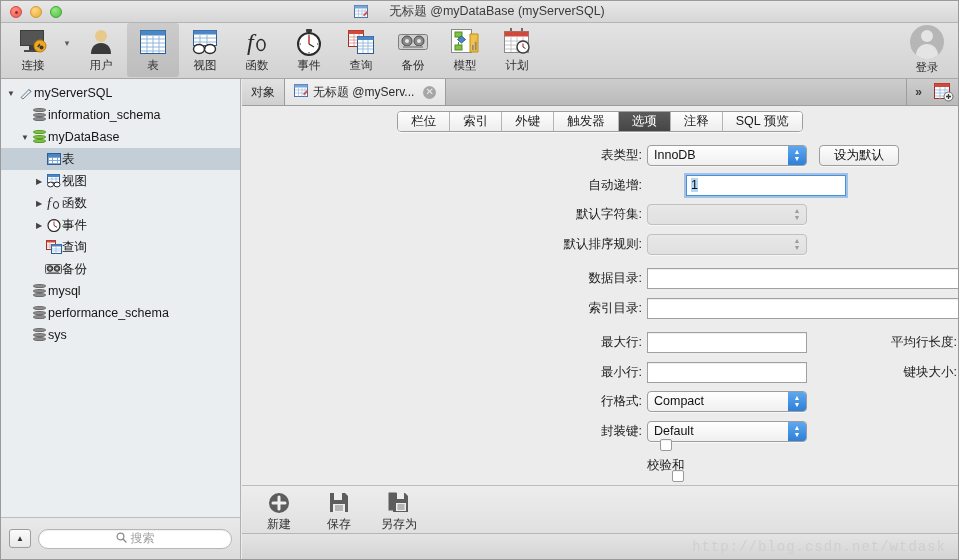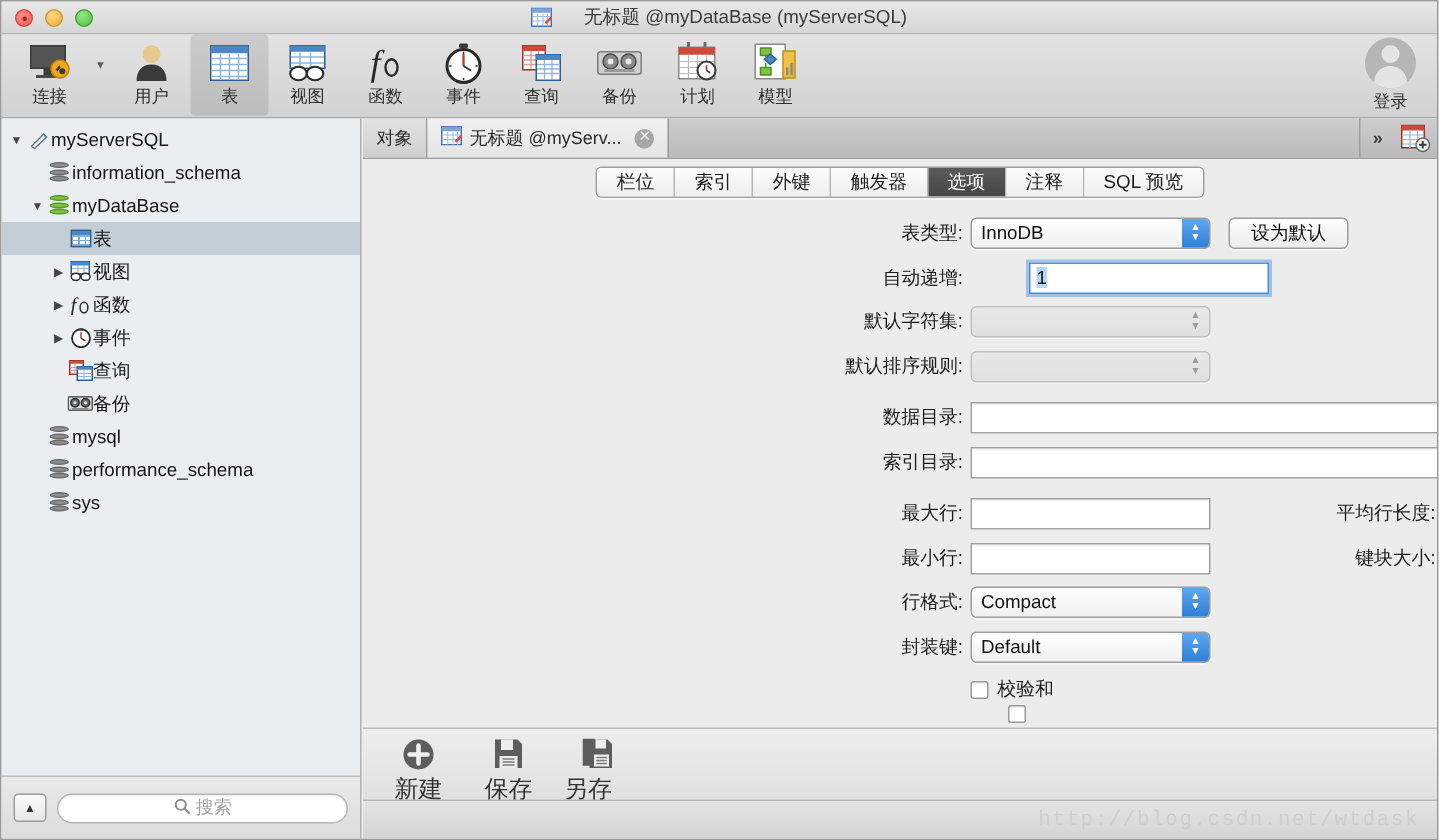--- a/index.html
+++ b/index.html
@@ -240,21 +240,21 @@
     position: absolute; left: 0; right: 0; bottom: 26px; height: 48px;
     background: linear-gradient(to bottom,#ededed,#e0e0e0);
     border-top: 1px solid #bdbdbd;
     display: flex; align-items: flex-start; padding: 4px 0 0 14px; gap: 14px;
   }
   .bbtn {
     width: 46px; display: flex; flex-direction: column; align-items: center;
     cursor: default;
   }
   .bbtn .bico { height: 25px; display: flex; align-items: center; justify-content: center; }
-  .bbtn .blab { font-size: 16px; color: #333; margin-top: 1px; font-family: Liberation Mono, monospace; }
+  .bbtn .blab { font-size: 12px; color: #333; margin-top: 1px; font-family: Liberation Mono, monospace; }
 
   .statusbar {
     position: absolute; left: 0; right: 0; bottom: 0; height: 26px;
     background: linear-gradient(to bottom,#e4e4e4,#d4d4d4);
     border-top: 1px solid #b5b5b5;
   }
 
   
   .sb-bottom {
     position: absolute; left: 0; right: 0; bottom: 0; height: 42px;
@@ -415,38 +415,20 @@
         <svg width="32" height="28" viewBox="0 0 32 28">
           <rect x="1.5" y="6.5" width="29" height="15" rx="2" fill="#cfcfcf" stroke="#7d7d7d"></rect>
           <circle cx="10" cy="13" r="5" fill="#8a8a8a" stroke="#4a4a4a"></circle>
           <circle cx="10" cy="13" r="2" fill="#e8e8e8"></circle>
           <circle cx="22" cy="13" r="5" fill="#8a8a8a" stroke="#4a4a4a"></circle>
           <circle cx="22" cy="13" r="2" fill="#e8e8e8"></circle>
           <rect x="6" y="18" width="20" height="2" fill="#9a9a9a"></rect>
         </svg>
       </span>
       <span class="tblabel">备份</span>
-    </div>
-
-    <div class="tbitem">
-      <span class="tbicon">
-        <svg width="30" height="28" viewBox="0 0 30 28">
-          <rect x="8" y="0" width="2" height="5" fill="#6a6a6a"></rect>
-          <rect x="19" y="0" width="2" height="5" fill="#6a6a6a"></rect>
-          <rect x="2.5" y="3.5" width="24" height="21" fill="#fff" stroke="#8a8a8a"></rect>
-          <rect x="2.5" y="3.5" width="24" height="5" fill="#d04a3a"></rect>
-          <g stroke="#b8b8b8" stroke-width="0.8">
-              <path d="M3 13h23M3 17h23M3 21h23M9 9v15M15 9v15M21 9v15"></path>
-            </g>
-          <circle cx="21" cy="19" r="6" fill="#fff" stroke="#3a3a3a" stroke-width="1.4"></circle>
-          <path d="M21 19v-3.5" stroke="#c0392b" stroke-width="1.2"></path>
-          <path d="M21 19l2.5 1.5" stroke="#3a3a3a" stroke-width="1"></path>
-        </svg>
-      </span>
-      <span class="tblabel">计划</span>
     </div>
 
     <div class="tbitem">
       <span class="tbicon">
         <svg width="30" height="28" viewBox="0 0 30 28">
           <rect x="1.5" y="1.5" width="20" height="23" fill="#fff" stroke="#8a8a8a"></rect>
           <rect x="5" y="4" width="7" height="5" fill="#7dc243" stroke="#4f8f22"></rect>
           <rect x="5" y="17" width="7" height="5" fill="#7dc243" stroke="#4f8f22"></rect>
           <path d="M7.5 11.5l4-3.5 4 3.5-4 3.5z" fill="#4a87c4" stroke="#2c5e94"></path>
           <path d="M8.5 9v2.5M8.5 14v3" stroke="#4f8f22"></path>
@@ -454,20 +436,38 @@
           <path d="M21 23l6-14 .5 14z" fill="#e8b63a"></path>
           <g fill="#8a8a8a">
               <rect x="22" y="17" width="1.5" height="5"></rect>
               <rect x="25" y="14" width="1.5" height="8"></rect>
             </g>
         </svg>
       </span>
       <span class="tblabel">模型</span>
     </div>
 
+    <div class="tbitem">
+      <span class="tbicon">
+        <svg width="30" height="28" viewBox="0 0 30 28">
+          <rect x="8" y="0" width="2" height="5" fill="#6a6a6a"></rect>
+          <rect x="19" y="0" width="2" height="5" fill="#6a6a6a"></rect>
+          <rect x="2.5" y="3.5" width="24" height="21" fill="#fff" stroke="#8a8a8a"></rect>
+          <rect x="2.5" y="3.5" width="24" height="5" fill="#d04a3a"></rect>
+          <g stroke="#b8b8b8" stroke-width="0.8">
+              <path d="M3 13h23M3 17h23M3 21h23M9 9v15M15 9v15M21 9v15"></path>
+            </g>
+          <circle cx="21" cy="19" r="6" fill="#fff" stroke="#3a3a3a" stroke-width="1.4"></circle>
+          <path d="M21 19v-3.5" stroke="#c0392b" stroke-width="1.2"></path>
+          <path d="M21 19l2.5 1.5" stroke="#3a3a3a" stroke-width="1"></path>
+        </svg>
+      </span>
+      <span class="tblabel">计划</span>
+    </div>
+
     <div class="avatar-wrap">
       <div class="avatar"></div>
       <span class="avatar-label">登录</span>
     </div>
   </div>
 
   <div class="sidebar">
     <div class="tree" id="tree">
         <div class="trow" style="padding-left: 4px;">
           <span class="tarrow">▼</span>
@@ -758,21 +758,21 @@
         <span class="flabel" style="width:400px;">封装键:</span>
         <div class="popup" style="width:160px; margin-left:5px;">
           <span>Default</span>
           <span class="arrows">
               <span>▲</span>
               <span>▼</span>
             </span>
         </div>
       </div>
 
-      <div class="cbrow" style="left:405px; top:315px;">
+      <div class="cbrow" style="left:405px; top:303px;flex-direction:column;">
         <span class="cbox"></span>
         <span class="cblabel">校验和</span>
       </div>
 
       <div class="cbrow" style="left:405px; top:334px;flex-direction:column;">
         <span class="cbox"></span>
         <span class="cblabel">延迟键写入</span>
       </div>
     </div>
 

